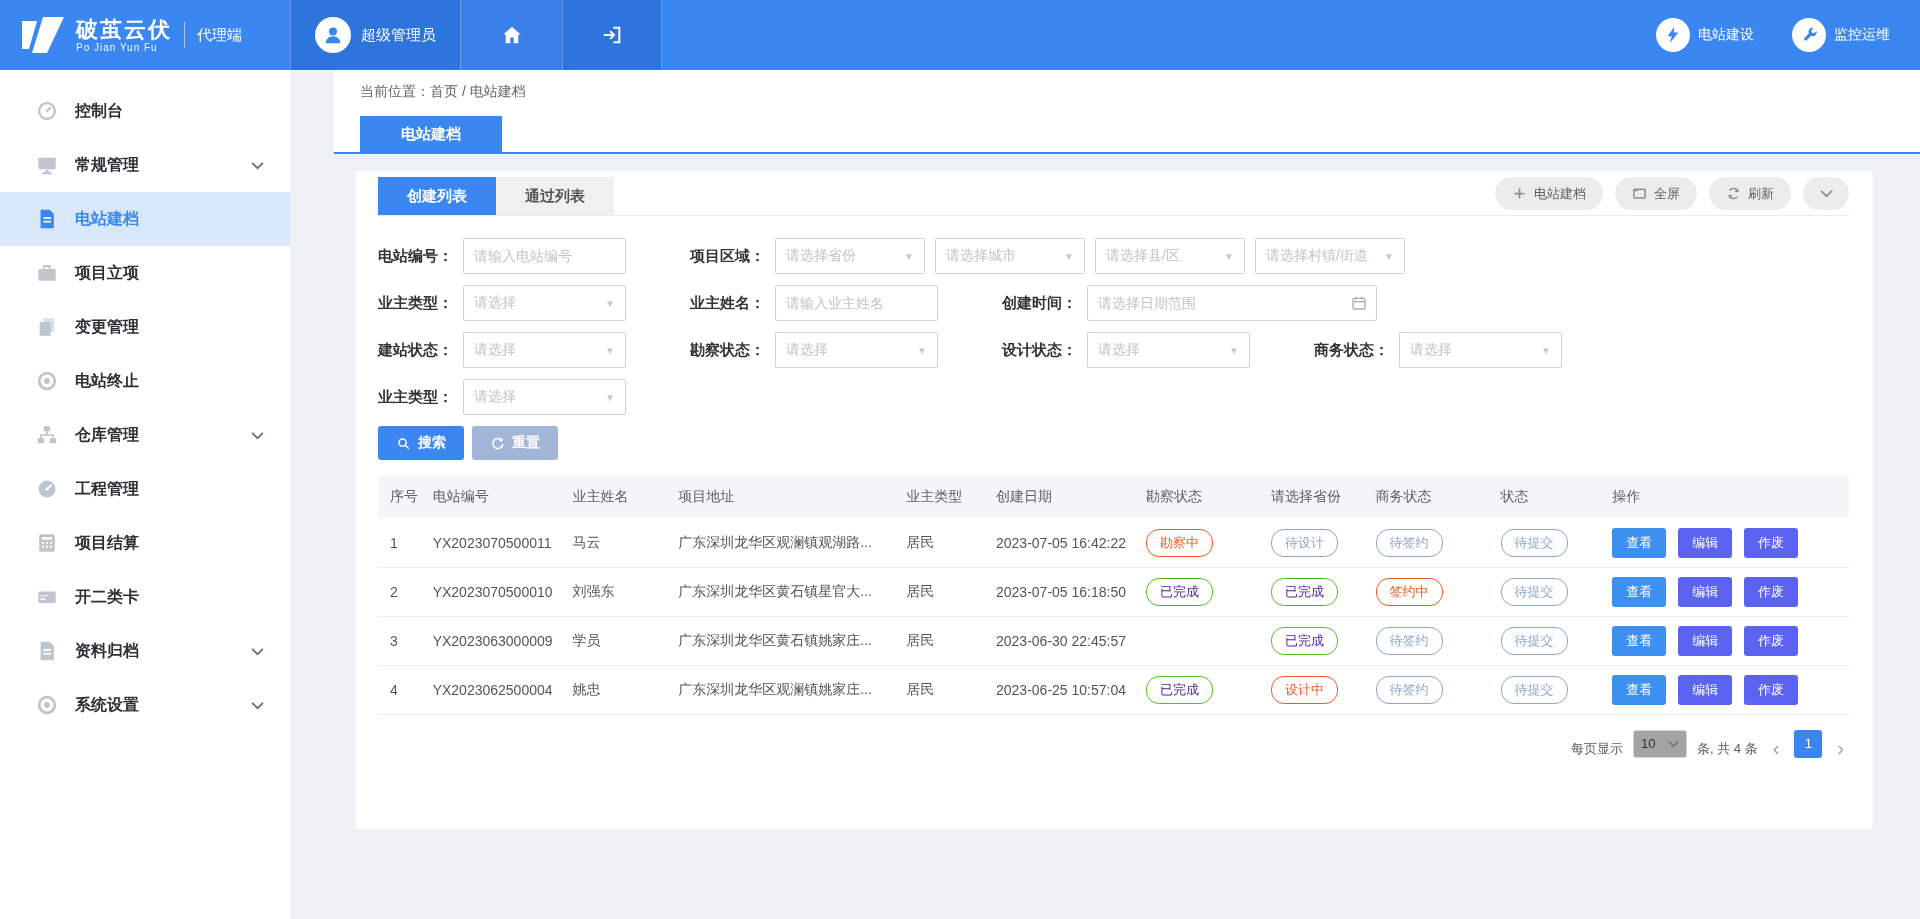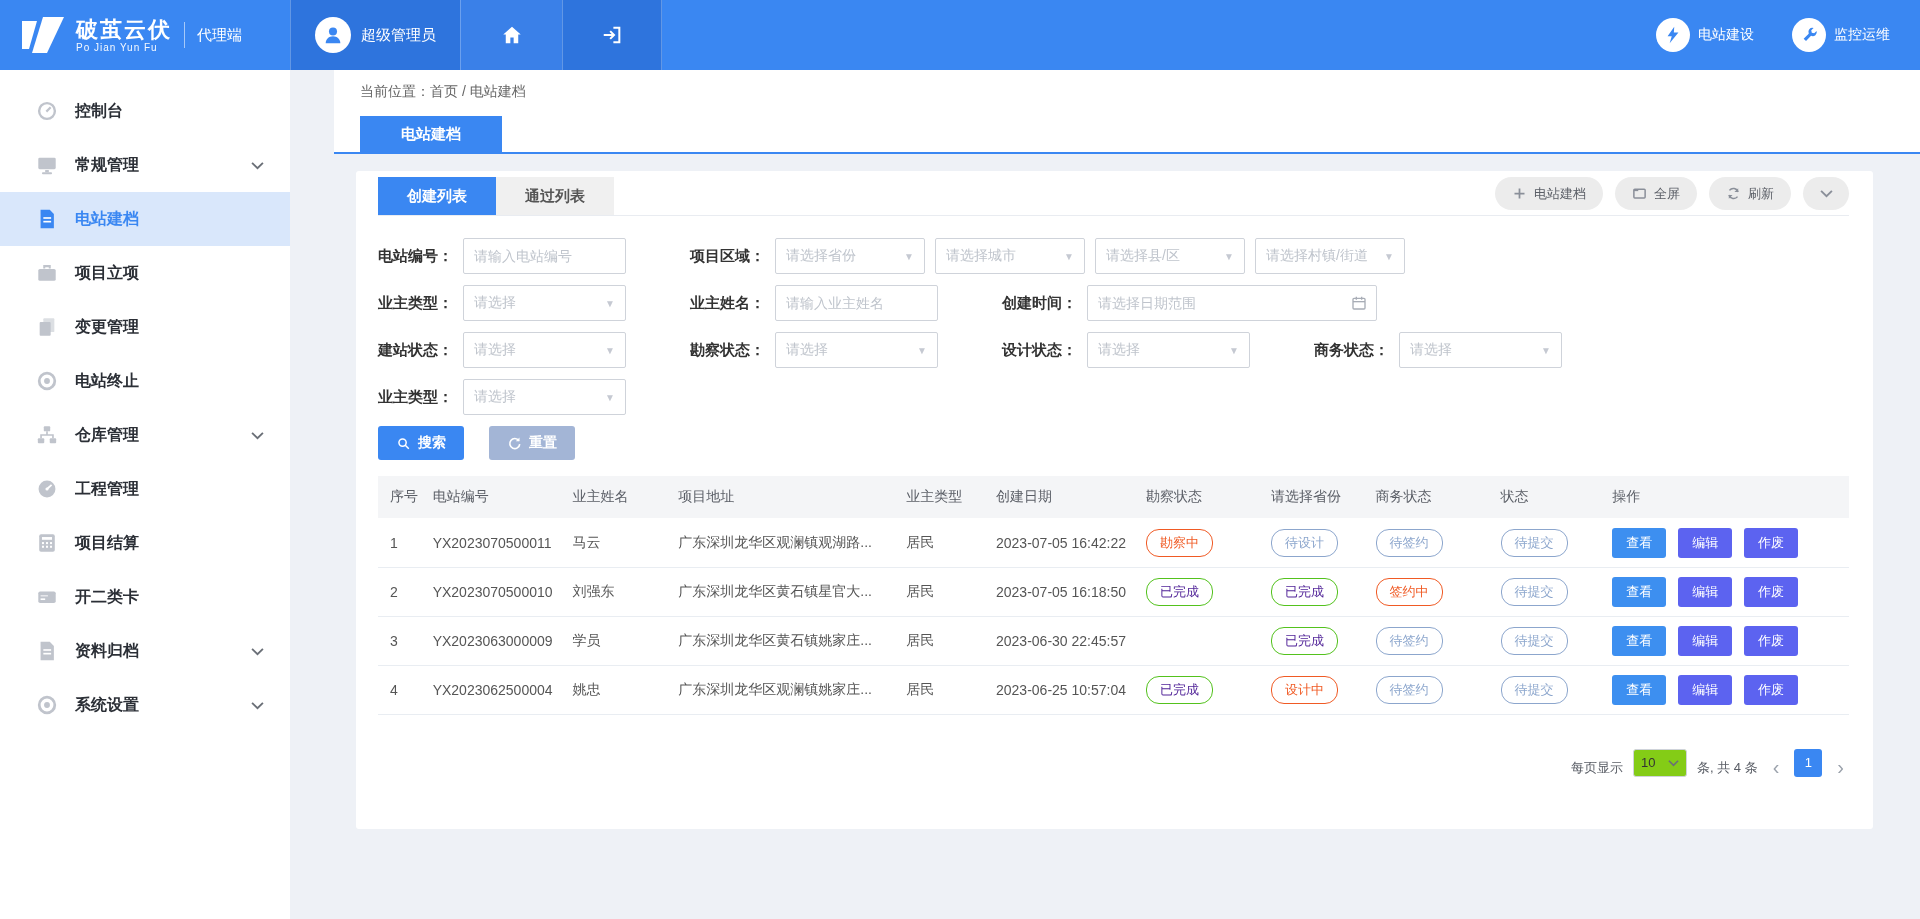--- a/index.html
+++ b/index.html
@@ -61,21 +61,21 @@
   .finput { height:36px; width:163px; border:1px solid #cfd3da; border-radius:2px; padding:0 10px; font-size:14px; font-family:inherit; color:#333; outline:none; }
   .finput::placeholder { color:#bfc4cc; }
   .fselect { height:36px; width:163px; border:1px solid #cfd3da; border-radius:2px; padding:0 10px; display:flex; align-items:center; justify-content:space-between; color:#bfc4cc; font-size:14px; background:#fff; cursor:pointer; }
   .fselect .caret { font-size:10px; color:#c5c9d2; }
   .fselect.w150 { width:150px; margin-right:10px; }
   .fdate { width:290px; position:relative; display:flex; align-items:center; }
   .fdate .finput { width:290px; padding-right:34px; }
   .fdate .cal { position:absolute; right:10px; color:#a8adb6; width:16px; height:16px; }
   .gap-lg { margin-left:64px; }
 
-  .filter-actions { display:flex; gap:25px; margin:8px 0 4px; }
+  .filter-actions { display:flex; gap:8px; margin:8px 0 4px; }
   .btn-search, .btn-reset { border:none; height:34px; padding:0 18px; border-radius:3px; color:#fff; font-size:14px; font-weight:bold; display:flex; align-items:center; gap:7px; cursor:pointer; font-family:inherit; }
   .btn-search { background:#3a87f2; }
   .btn-reset { background:#a3b5d6; }
 
   
   table { width:100%; border-collapse:collapse; margin-top:16px; table-layout:fixed; }
   thead tr { background:#f4f5f7; }
   th { height:42px; font-size:14px; font-weight:normal; color:#5a5e66; text-align:left; padding-left:12px; }
   td { height:49px; font-size:14px; color:#555; padding-left:12px; border-bottom:1px solid #e9edf2; }
   tbody tr:first-child td { border-top:1px solid #e9edf2; border-top-color:transparent; }
@@ -86,21 +86,21 @@
   .badge[data-tone="orange"] { border-color:#f05a24; color:#f05a24; }
   .badge[data-tone="green"]  { border-color:#53c21d; color:#4c1d95; }
   .badge[data-tone="steel"]  { border-color:#8ca6cd; color:#8ca6cd; }
 
   .rowbtn { border:none; color:#fff; font-size:13px; padding:6px 14px; border-radius:3px; margin-right:8px; cursor:pointer; font-family:inherit; }
   .rowbtn.view { background:#3d8ff0; }
   .rowbtn.edit, .rowbtn.void { background:#5c63f0; }
 
   
   .pagination { display:flex; justify-content:flex-end; align-items:flex-end; gap:10px; margin-top:15px; font-size:13px; color:#5a5e66; }
-  .psel { width:54px; height:28px; border:1px solid #cfd3da; border-radius:3px; display:flex; align-items:center; justify-content:space-between; padding:0 7px; color:#333; cursor:pointer; background:#84cc16;margin-top:19px; }
+  .psel { width:54px; height:28px; border:1px solid #cfd3da; border-radius:3px; display:flex; align-items:center; justify-content:space-between; padding:0 7px; color:#333; cursor:pointer; background:#a3a3a3; }
   .psel svg { color:#6a6f77; }
   .pchev { font-size:20px; color:#9aa1ab; padding:0 5px; cursor:pointer; line-height:1; }
   .ppage { width:28px; height:28px; background:#3a87f2; color:#fff; border-radius:3px; display:flex; align-items:center; justify-content:center; cursor:pointer; }
 </style>
 </head>
 <body>
 
 <div class="app">
 
   <header class="topbar">

